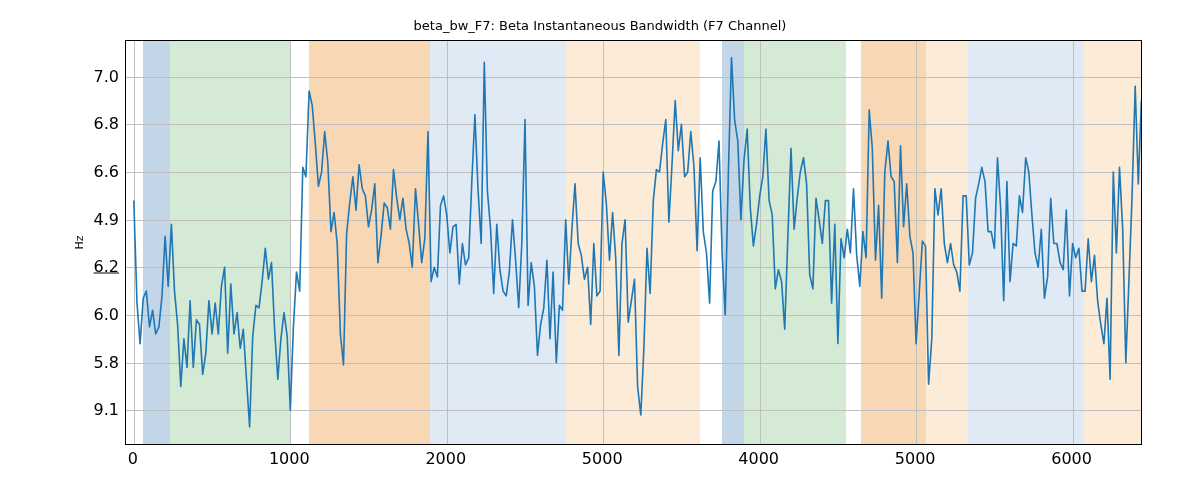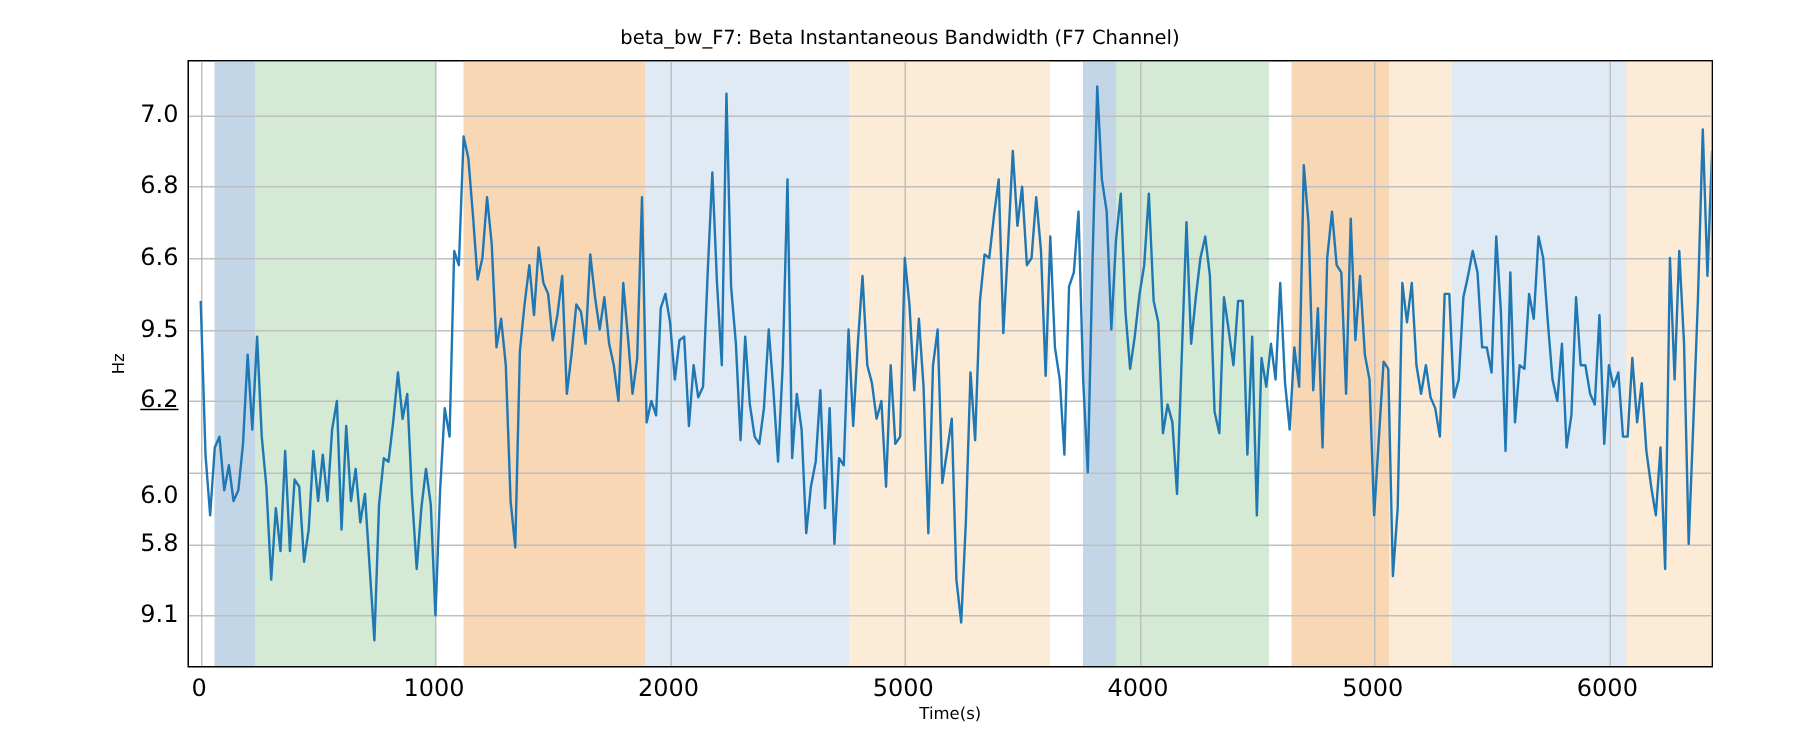--- a/index.html
+++ b/index.html
@@ -139,27 +139,26 @@
       <div class="tick xtick" style="left: 289.285px;">1000</div>
       <div class="tick xtick" style="left: 445.746px;">2000</div>
       <div class="tick xtick" style="left: 602.208px;">5000</div>
       <div class="tick xtick" style="left: 758.669px;">4000</div>
       <div class="tick xtick" style="left: 915.131px;">5000</div>
       <div class="tick xtick" style="left: 1071.59px;">6000</div>
     </div>
   <div id="yticks">
       <div class="tick ytick" style="left: 91px; top: 409.265px;">9.1</div>
       <div class="tick ytick" style="left: 91px; top: 361.618px;">5.8</div>
-      <div class="tick ytick" style="left: 91px; top: 313.971px; margin-top: 16px;">6.0</div>
+      <div class="tick ytick" style="left: 91px; top: 313.971px;">6.0</div>
       <div class="tick ytick" style="left: 91px; top: 266.324px; text-decoration: underline;">6.2</div>
-      <div class="tick ytick" style="left: 91px; top: 218.676px;">9.5</div>
+      <div class="tick ytick" style="left: 91px; top: 218.676px;">4.9</div>
       <div class="tick ytick" style="left: 91px; top: 171.029px;">6.6</div>
       <div class="tick ytick" style="left: 91px; top: 123.382px;">6.8</div>
       <div class="tick ytick" style="left: 91px; top: 75.7353px;">7.0</div>
     </div>
 
-  <div class="xlabel">Time(s)</div>
 
   <div class="ylabel">
     <span>Hz</span>
   </div>
 
 </div>
 
 </body></html>

